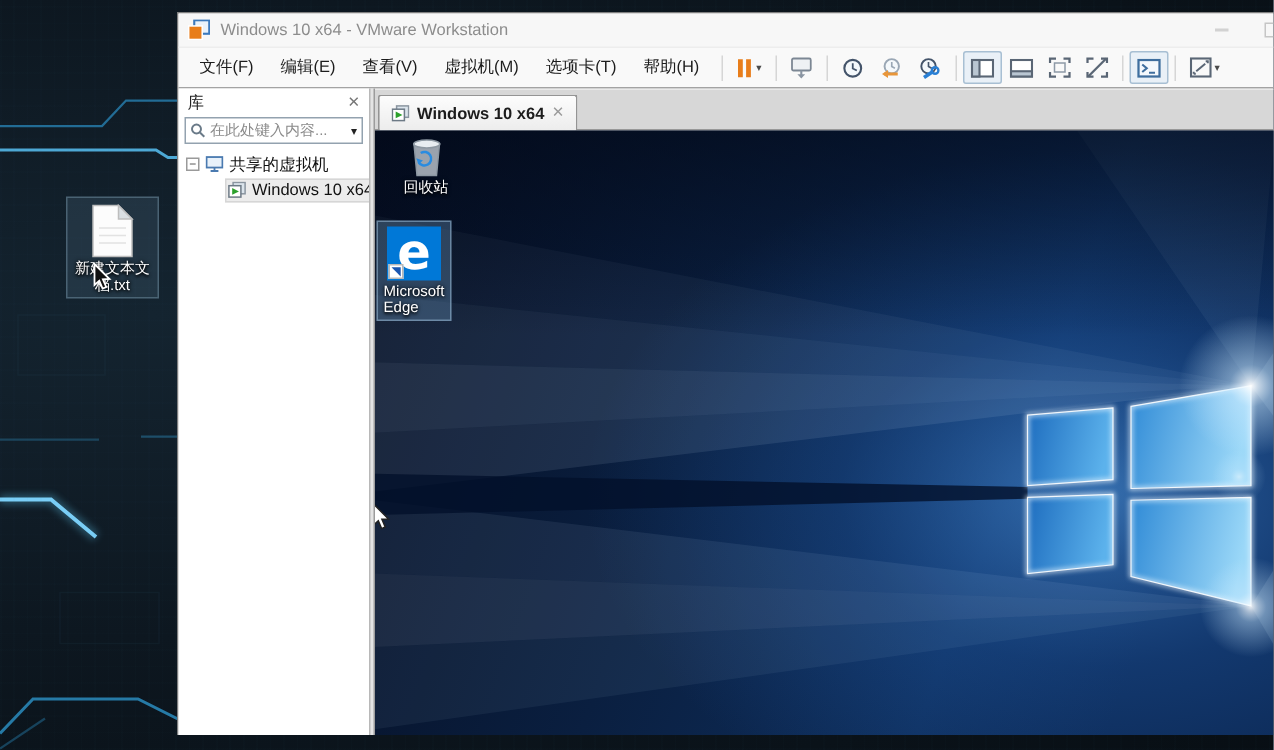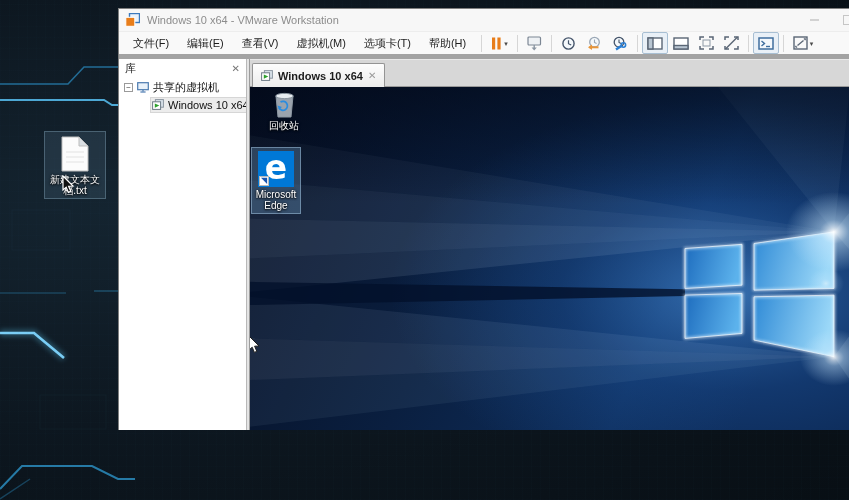--- a/index.html
+++ b/index.html
@@ -18,32 +18,32 @@
   .host-circuits { position:absolute; left:0; top:0; }
 
   .host-icon { position:absolute; left:44px; top:131px; width:62px; height:68px;
     background:rgba(75,105,125,.28); border:1px solid rgba(150,185,205,.35);
     display:flex; flex-direction:column; align-items:center; padding-top:4px; z-index:1; }
   .host-icon-label { margin-top:2px; font-size:10px; line-height:11px; color:#fff;
     text-align:center; text-shadow:0 1px 2px #000, 0 0 3px #000; }
   .host-cursor { position:absolute; left:62px; top:175px; z-index:3; }
 
   
-  .vmw-window { position:absolute; left:118px; top:8px; width:732px; height:422px;
+  .vmw-window { position:absolute; left:118px; top:8px; width:732px; height:482px;
     background:#f5f5f5; border:1px solid #7f7f7f; border-right:none; border-bottom:none;
     display:flex; flex-direction:column; z-index:2; }
 
   .titlebar { height:23px; background:#f7f7f7; border-bottom:1px solid #ededed;
     display:flex; align-items:center; padding:0 6px; position:relative; flex:0 0 auto; }
   .title-text { margin-left:7px; font-size:11px; color:#8c8c8c; white-space:nowrap; }
   .win-controls { position:absolute; right:0; top:0; height:100%; display:flex; align-items:center; }
   .min-glyph { width:9px; height:2px; background:#d2d2d2; margin-right:24px; }
   .max-glyph { width:11px; height:10px; border:1px solid #c6c6c6; margin-right:-4px; }
 
-  .menurow { height:27px; flex:0 0 auto; background:#f9f9f9; border-bottom:5px solid #a3a3a3;
+  .menurow { height:27px; flex:0 0 auto; background:#f9f9f9; border-bottom:1px solid #a3a3a3;
     display:flex; align-items:center; padding-left:5px; font-size:11px; color:#1d1d1d; white-space:nowrap; }
   .menu-item { padding:0 9px; line-height:25px; cursor:default; }
   .toolbar { display:flex; align-items:center; margin-left:2px; }
   .tb-sep { width:1px; height:17px; background:#d6d6d6; margin:0 4px; }
   .tbtn { height:22px; display:flex; align-items:center; justify-content:center; gap:2px;
     border:1px solid transparent; border-radius:2px; padding:0 4px; }
   .tbtn.pressed { background:#e9f0f7; border-color:#a8bfd3; }
   .caret { font-size:7px; color:#4a4a4a; line-height:1; }
 
   .content { flex:1; display:flex; min-height:0; }
@@ -73,21 +73,21 @@
     box-shadow:inset 0 1px 0 #e9e9e9; display:flex; align-items:flex-end; padding-left:2px; }
   .tab { height:24px; margin-bottom:-1px; background:linear-gradient(#fdfdfd,#ececec);
     border:1px solid #949494; border-bottom:none; border-radius:2px 2px 0 0;
     display:flex; align-items:center; gap:5px; padding:0 8px; font-size:11px; font-weight:bold; color:#1c1c1c; }
   .tab-close { color:#9a9a9a; font-size:10px; font-weight:normal; }
 
   .vmscreen { flex:1; position:relative; overflow:hidden; background:#04122a; }
   .wallpaper { position:absolute; inset:0; width:100%; height:100%; }
 
   .vm-icon { position:absolute; width:50px; display:flex; flex-direction:column; align-items:center; }
-  .vm-icon .lbl { margin-top:2px; font-size:10px; line-height:11px; color:#fff; text-align:center;
+  .vm-icon .lbl { margin-top:2px; font-size:10px; line-height:11px; color:#fff; text-align:left;
     text-shadow:0 1px 2px rgba(0,0,0,.95), 0 0 3px rgba(0,0,0,.8); }
   .vm-icon.recycle { left:9px; top:2px; }
   .vm-icon.edge { left:1px; top:60px; padding:3px 0 2px;
     background:rgba(100,142,180,.38); border:1px solid rgba(165,200,228,.5); }
   .edge-tile { width:36px; height:36px; background:#0078d7; position:relative;
     display:flex; align-items:center; justify-content:center; }
   .edge-e { color:#fff; font-size:33px; font-weight:bold; font-family:"DejaVu Sans",sans-serif;
     line-height:30px; margin-top:-3px; }
   .shortcut-arrow { position:absolute; left:1px; bottom:1px; width:10px; height:10px; background:#fff;
     border:1px solid #b9b9b9; display:flex; align-items:center; justify-content:center;
@@ -244,20 +244,28 @@
         </div>
       </div>
     </div>
 
     <div class="content">
 
       <div class="sidebar">
         <div class="sb-header">
           <span>库</span>
           <span class="sb-close">✕</span>
+        </div>
+        <div class="sb-search">
+          <svg width="10" height="10" viewBox="0 0 10 10">
+            <circle cx="4" cy="4" r="3" fill="none" stroke="#6a7a88" stroke-width="1.3"></circle>
+            <line x1="6.3" y1="6.3" x2="9.2" y2="9.2" stroke="#6a7a88" stroke-width="1.3"></line>
+          </svg>
+          <input type="text" placeholder="在此处键入内容..." style="">
+          <span class="sb-caret">▾</span>
         </div>
         <div class="tree">
           <div class="tree-row" style="padding-left:5px;">
             <span class="collapse-box">−</span>
             <svg width="12" height="11" viewBox="0 0 12 11">
               <rect x="0.7" y="0.7" width="10.6" height="7" fill="#e8f1fa" stroke="#4a7ab0" stroke-width="1.2"></rect>
               <line x1="6" y1="7.7" x2="6" y2="9.4" stroke="#4a7ab0" stroke-width="1.2"></line>
               <line x1="3.4" y1="10" x2="8.6" y2="10" stroke="#4a7ab0" stroke-width="1.2"></line>
             </svg>
             <span>共享的虚拟机</span>

